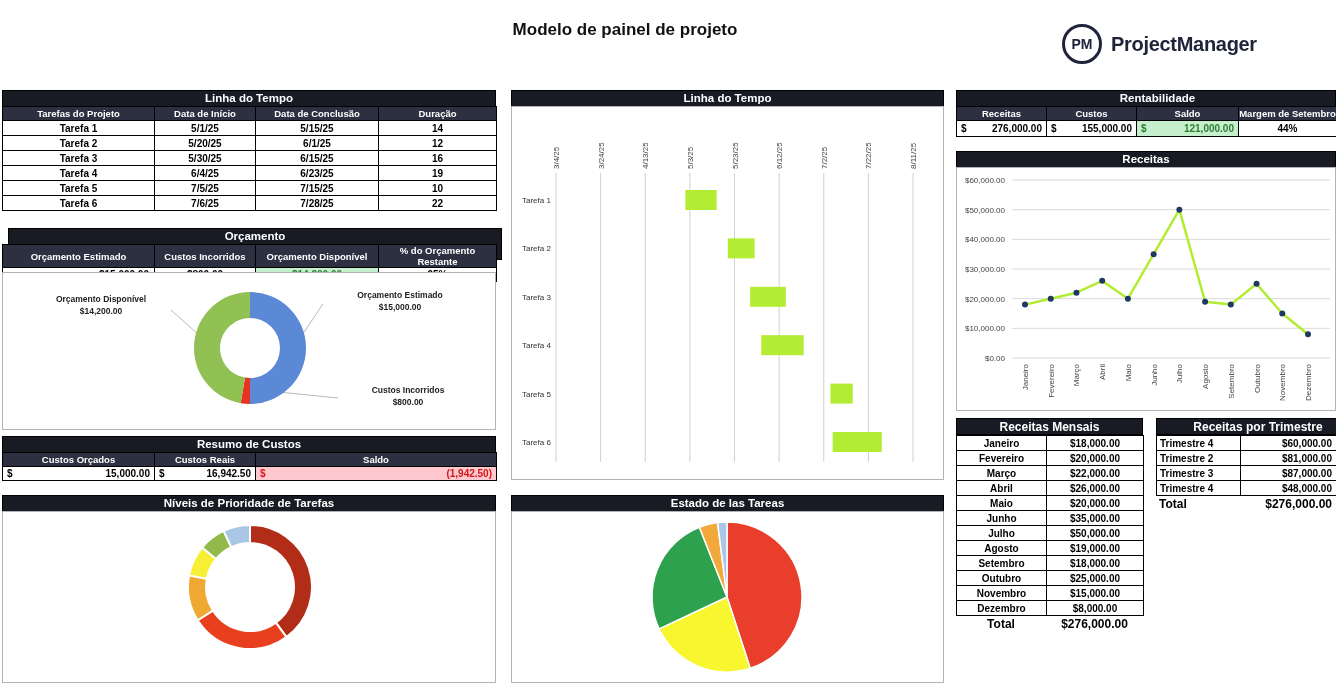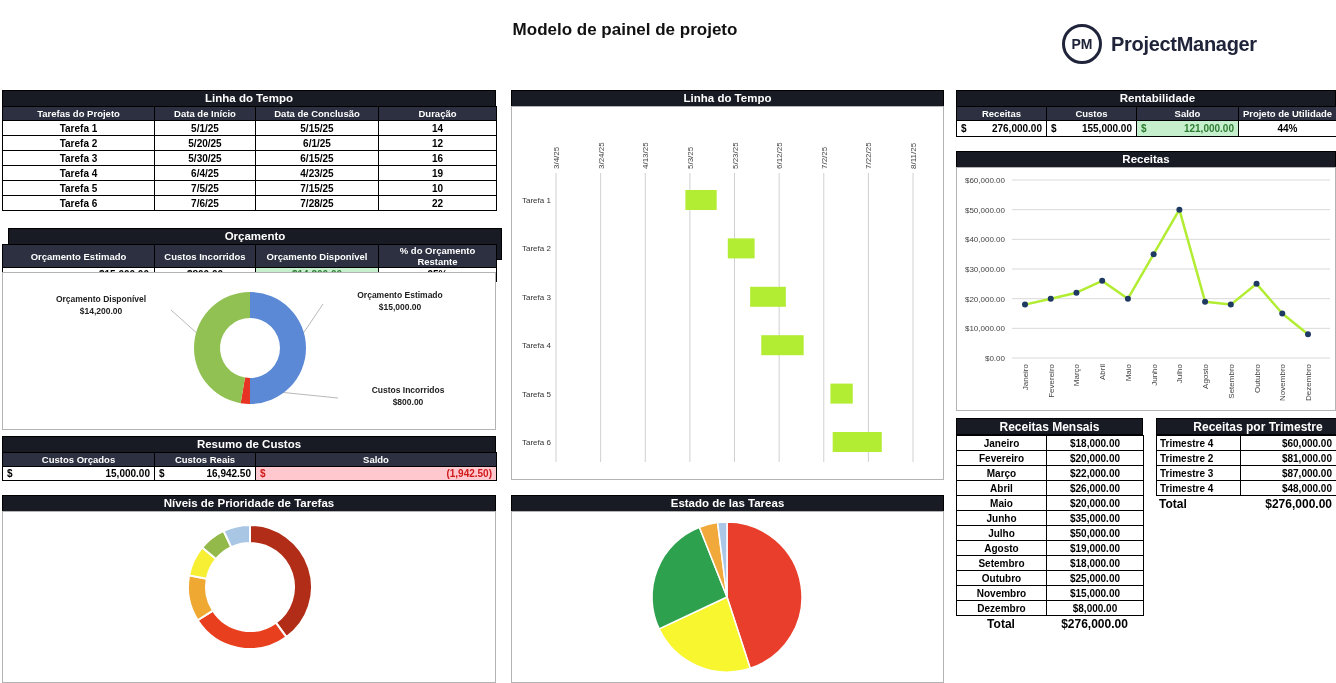--- a/index.html
+++ b/index.html
@@ -80,21 +80,21 @@
       </tr>
       <tr>
         <td>Tarefa 3</td>
         <td>5/30/25</td>
         <td>6/15/25</td>
         <td>16</td>
       </tr>
       <tr>
         <td>Tarefa 4</td>
         <td>6/4/25</td>
-        <td>4/23/25</td>
+        <td>6/23/25</td>
         <td>19</td>
       </tr>
       <tr>
         <td>Tarefa 5</td>
         <td>7/5/25</td>
         <td>7/15/25</td>
         <td>10</td>
       </tr>
       <tr>
         <td>Tarefa 6</td>
@@ -283,21 +283,21 @@
       <col style="width:90px">
       <col style="width:90px">
       <col style="width:102px">
       <col style="width:98px">
     </colgroup>
   <thead>
       <tr>
     <th>Receitas</th>
     <th>Custos</th>
     <th>Saldo</th>
-    <th>Projeto de Utilidade</th>
+    <th>Margem de Setembro</th>
   </tr>
     </thead>
   <tbody>
     <tr>
       <td>
           <div class="cur">
             <span>$</span>
             <span>276,000.00</span>
           </div>
         </td>

